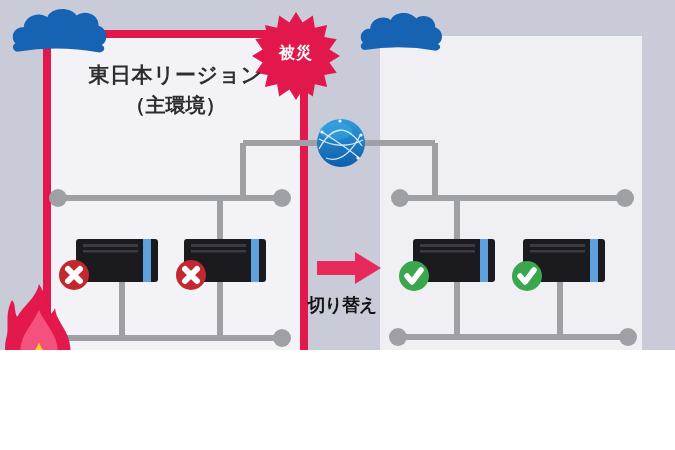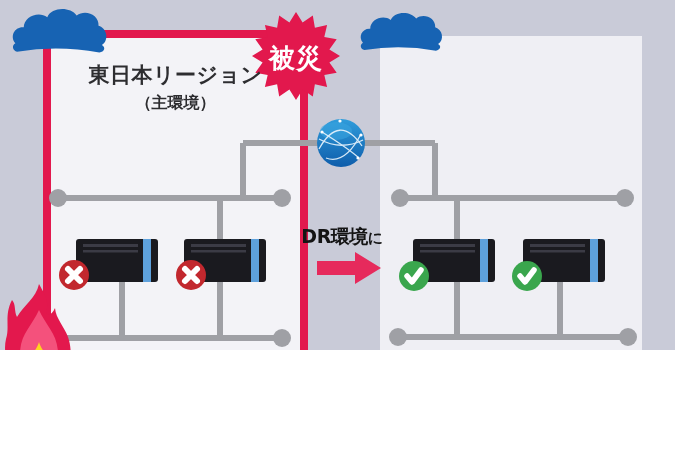--- a/index.html
+++ b/index.html
@@ -4,24 +4,24 @@
 <style>
   html,body{margin:0;padding:0;}
   body{font-family:"DejaVu Sans","Liberation Sans",sans-serif;}
   .stage{position:relative;width:675px;height:350px;background:var(--bg);overflow:hidden;}
   .box{position:absolute;box-sizing:border-box;}
   .box-left{left:43px;top:30px;width:265px;height:335px;background:var(--box-fill-left);border:8px solid var(--crimson);}
   .box-right{left:380px;top:36px;width:262px;height:329px;background:var(--box-fill-right);}
   svg.art{position:absolute;left:0;top:0;z-index:5;}
   .txt{position:absolute;z-index:8;text-align:center;font-weight:bold;color:var(--title-ink);line-height:1.15;white-space:nowrap;}
   .region-title{font-size:21px;letter-spacing:0.5px;}
-  .region-subtitle{font-size:16px;}
+  .region-subtitle{font-size:20px;}
   .t-left{left:43px;width:265px;}
   .t-right{left:380px;width:262px;}
-  .badge-label{left:254px;top:44px;width:84px;font-size:26px;color:#fff;letter-spacing:1px;z-index:9;}
+  .badge-label{left:254px;top:44px;width:84px;font-size:16px;color:#fff;letter-spacing:1px;z-index:9;}
   .mid-label{left:296px;width:92px;color:var(--mid-ink);}
   .mid-1{top:226px;font-size:19px;letter-spacing:-0.5px;}
   .mid-1 .sfx{font-size:15px;}
   .mid-2{top:295px;font-size:18px;letter-spacing:-1px;}
   .banner{position:absolute;left:33px;top:377px;width:610px;height:54px;background:var(--banner);z-index:7;display:flex;align-items:center;justify-content:center;}
   .banner .cap{color:#fff;font-weight:bold;font-size:26px;letter-spacing:0;white-space:nowrap;}
 </style>
 </head>
 <body>
 
@@ -130,15 +130,15 @@
       <path fill="var(--fire-inner)" d="M36,60 C33,71 23,75 23,88 C23,97 29,103 36,104 C43,103 49,97 49,88 C49,75 39,71 36,60 Z"></path>
     </g>
   </svg>
 
   <div class="txt region-title t-left" style="top:63px">東日本リージョン</div>
   <div class="txt region-subtitle t-left" style="top:94px">（主環境）</div>
 
 
   <div class="txt badge-label">被災</div>
 
-  <div class="txt mid-label mid-1"><span>DR環境</span><span class="sfx">に</span></div>
+  <div class="txt mid-label mid-2">切り替え</div>
 
 </div>
 
 </body></html>

